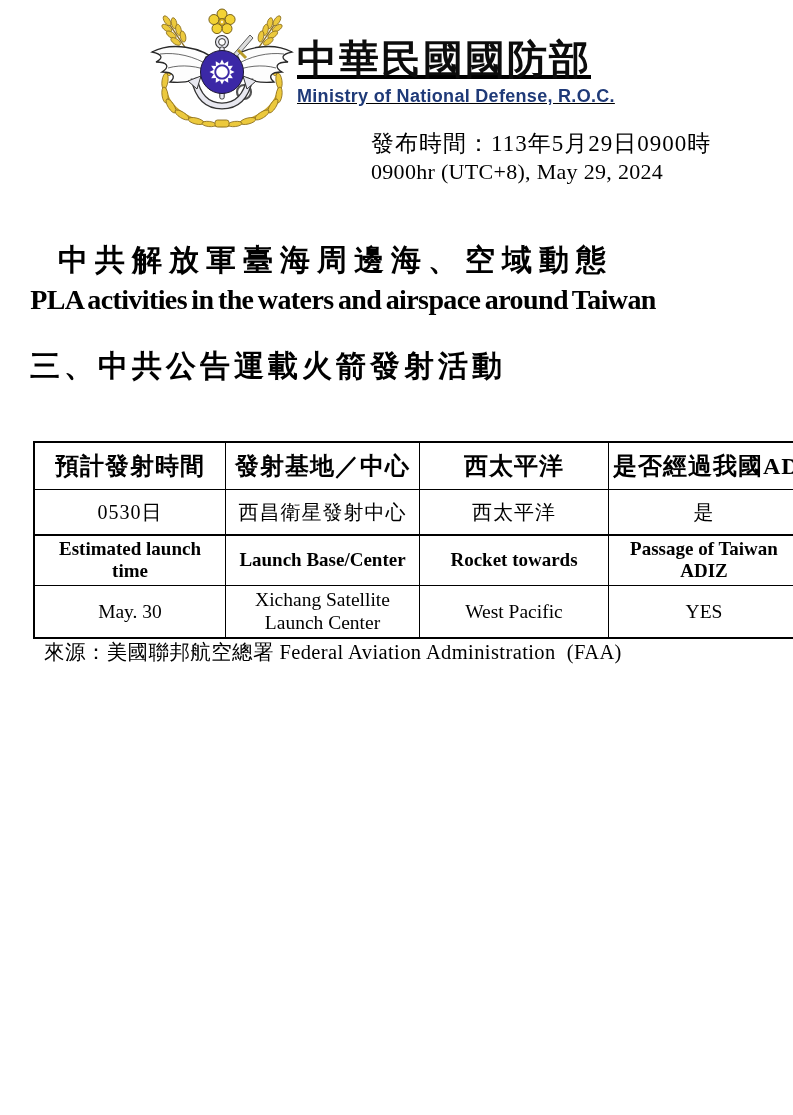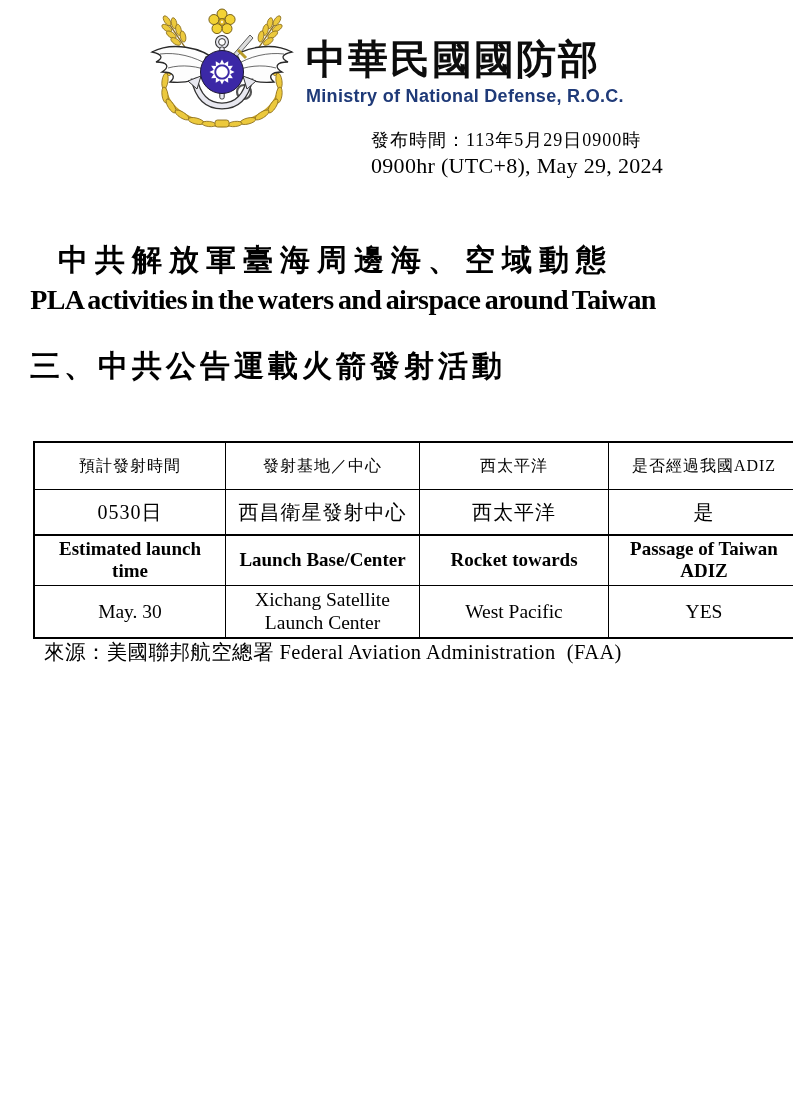--- a/index.html
+++ b/index.html
@@ -7,33 +7,33 @@
     position:relative;
     width:793px;height:1115px;
     margin:0 auto;
     background:#ffffff;
     font-family:"Liberation Serif","DejaVu Serif",serif;
     color:#000;
     overflow:hidden;
   }
   
   .emblem{position:absolute;left:146px;top:6px;width:152px;height:126px;}
-  .org-block{position:absolute;left:306px;top:38px;}
+  .org-block{position:absolute;left:297px;top:38px;text-decoration:underline;}
   .org-zh{
     font-size:40px;font-weight:600;letter-spacing:2px;line-height:1.1;
     color:#0c0c0c;white-space:nowrap;
   }
   .org-en{
     margin-top:4px;
     font-family:"Liberation Sans","DejaVu Sans",sans-serif;
     font-size:18px;font-weight:700;letter-spacing:0.3px;
     color:#1f3a78;white-space:nowrap;text-align:right;
   }
   .release-block{position:absolute;left:371px;top:129px;line-height:1.28;}
-  .release-zh{font-size:18px;letter-spacing:1px;white-space:nowrap;}
+  .release-zh{font-size:23px;letter-spacing:1px;white-space:nowrap;}
   .release-en{font-size:22px;letter-spacing:0.3px;white-space:nowrap;}
   
   .title-block{position:absolute;left:0;top:240px;width:671px;text-align:center;}
   .title-zh{font-size:30px;font-weight:700;letter-spacing:7px;white-space:nowrap;}
   .title-en{
     margin-top:3px;font-size:28px;font-weight:700;
     letter-spacing:-0.6px;word-spacing:-2px;white-space:nowrap;margin-left:15px;
   }
   
   .section-block{position:absolute;left:30px;top:346px;width:740px;}
@@ -47,21 +47,21 @@
   .launch-table{
     position:absolute;left:33px;top:441px;width:729px;
     border-collapse:collapse;table-layout:fixed;
     border:2px solid #000;
   }
   .launch-table td{
     border:1.5px solid #000;
     text-align:center;vertical-align:middle;
     padding:2px 4px;
   }
-  .row-zh-head td{height:42px;font-weight:400;font-size:16px;letter-spacing:1px;white-space:nowrap;margin-left:40px;}
+  .row-zh-head td{height:42px;font-weight:700;font-size:24px;letter-spacing:1px;white-space:nowrap;margin-left:40px;}
   .row-zh-val td{height:40px;font-size:20px;letter-spacing:1px;white-space:nowrap;}
   .row-en-head td{height:42px;font-weight:700;font-size:19px;line-height:1.18;border-top:2.5px solid #000;}
   .row-en-val td{height:44px;font-size:19.5px;line-height:1.2;}
   
   .source-line{
     position:absolute;left:44px;top:638px;
     font-size:20.5px;letter-spacing:0.4px;white-space:pre-wrap;
   }
 </style>
 </head>

